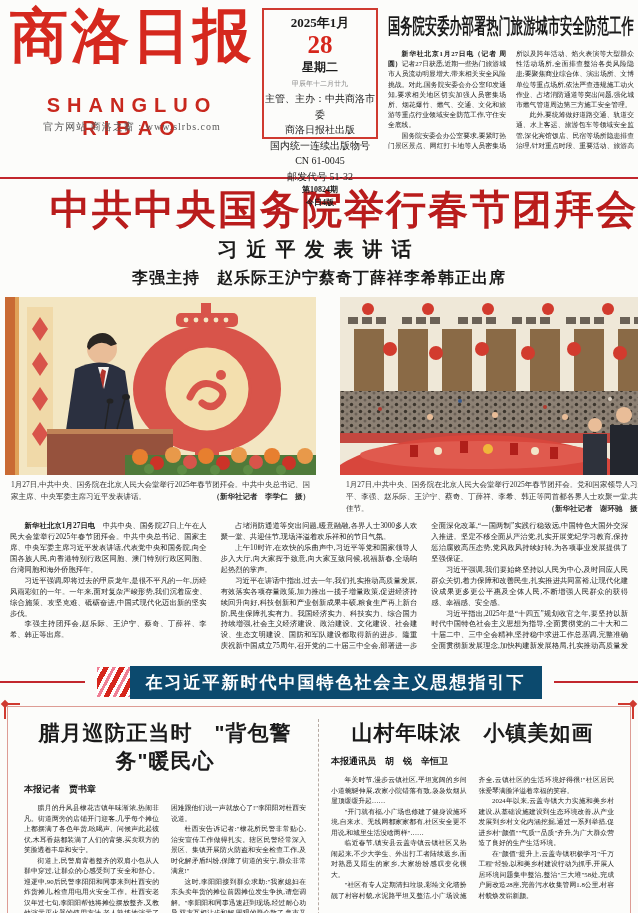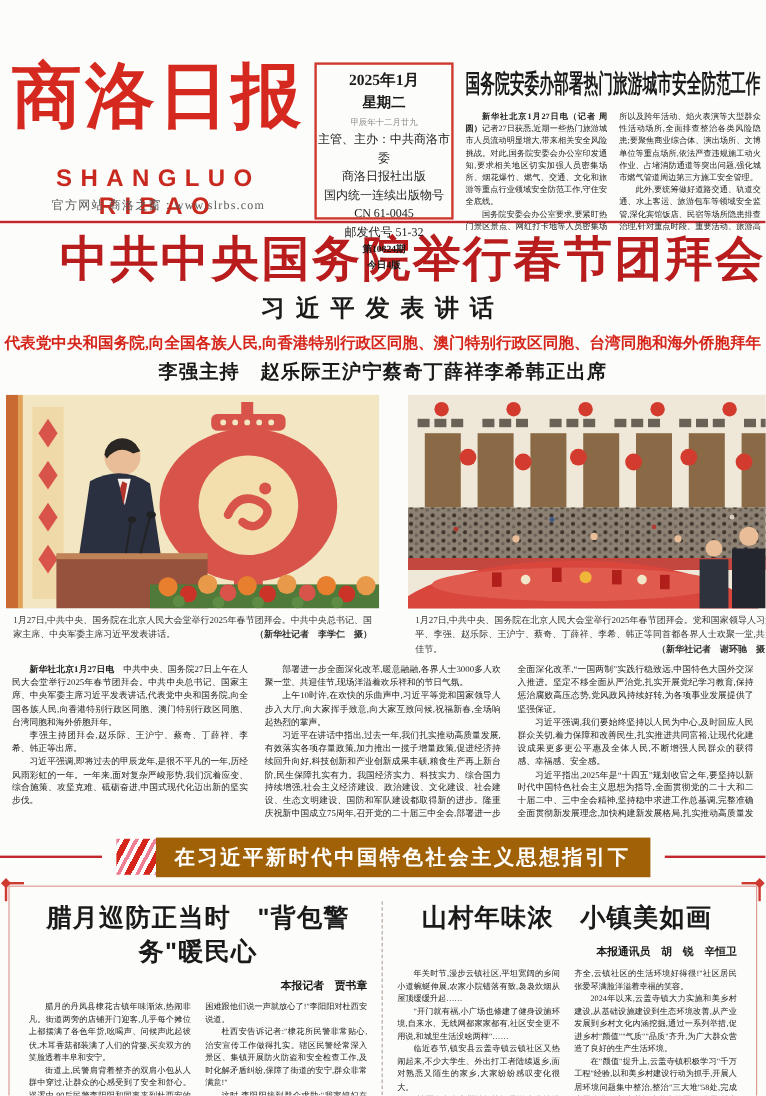--- a/index.html
+++ b/index.html
@@ -2,21 +2,21 @@
 <html><head>
 <meta charset="utf-8">
 <style>
   html,body{margin:0;padding:0;}
   body{
     width:638px;height:913px;overflow:hidden;position:relative;
     background:#fcfcfa;color:#1a1a1a;
     font-family:"Liberation Serif","DejaVu Serif",serif;
   }
   
-  .hdr{position:relative;height:140px;margin-top:44px;}
+  .hdr{position:relative;height:177px;}
   .brand{position:absolute;left:4px;top:0px;width:256px;text-align:center;
     color:#d5281e;font-family:"DejaVu Serif",serif;font-weight:bold;
     font-size:58px;line-height:1.25;letter-spacing:3px;transform:scaleY(1.02);}
   .pinyin{position:absolute;left:4px;top:94px;width:256px;text-align:center;
     color:#c8281e;font-weight:bold;font-size:20px;letter-spacing:7px;
     font-family:"Liberation Sans",sans-serif;}
   .site{position:absolute;left:4px;top:120px;width:256px;text-align:center;
     color:#5a5a5a;font-size:10px;letter-spacing:1px;}
   .date-box{position:absolute;left:262px;top:8px;width:116px;height:131px;
     border:2px solid #cf3a30;text-align:center;box-sizing:border-box;padding-top:4px;}
@@ -51,49 +51,50 @@
   .credit{float:right;white-space:nowrap;font-weight:bold;}
   
   .main-body{margin:6px 10px 0;column-count:3;column-gap:14px;height:136px;overflow:hidden;
     font-size:7.3px;line-height:1.5;text-align:justify;color:#222;}
   
   .slogan{display:flex;align-items:center;margin:9px 0 0;height:32px;}
   .sl-line{flex:1;height:2px;background:#c2272d;}
   .sl-line.l{margin-right:12px;} .sl-line.r{margin-left:12px;}
   .sl-stripes{width:38px;height:30px;margin-right:-5px;
     background:repeating-linear-gradient(-62deg,#ffffff 0 3px,#ef7f95 3px 6px,#ffffff 6px 9px,#d6261c 9px 14px);}
-  .sl-box{background:#a16207;color:#fff;font-weight:bold;font-size:17px;letter-spacing:2px;
+  .sl-box{background:#0c4a6e;color:#fff;font-weight:bold;font-size:17px;letter-spacing:2px;
     padding:5px 16px;font-family:"Liberation Sans",sans-serif;}
   
   .bottom-box{position:relative;margin:8px 7px 0;border:1px solid #dd9c94;
     display:flex;padding:12px 4px 24px;box-sizing:border-box;}
   .corner{position:absolute;width:14px;height:14px;}
   .corner::after{content:"";position:absolute;width:6px;height:6px;background:#cf3a30;transform:rotate(45deg);}
   .c-tl{top:-4px;left:-4px;border-top:2px solid #cf3a30;border-left:2px solid #cf3a30;}
   .c-tl::after{top:-4px;left:-4px;}
   .c-tr{top:-4px;right:-4px;border-top:2px solid #cf3a30;border-right:2px solid #cf3a30;}
   .c-tr::after{top:-4px;right:-4px;}
   .b-art{width:50%;box-sizing:border-box;padding:0 12px;}
   .b-art.left{border-right:1px dashed #b5a9a2;}
   .b-title{text-align:center;font-size:21px;font-weight:bold;letter-spacing:1px;
     font-family:"Liberation Sans",sans-serif;}
-  .b-byline{text-align:right;font-size:9px;font-weight:bold;margin:8px 0 7px;}
+  .b-byline{text-align:left;font-size:9px;font-weight:bold;margin:8px 0 7px;}
   .b-body{column-count:2;column-gap:12px;height:132px;overflow:hidden;
     font-size:6.8px;line-height:1.55;text-align:justify;color:#222;}
 </style>
 </head>
 <body>
 
 <header class="hdr">
   <div class="brand">商洛日报</div>
   <div class="pinyin">SHANGLUO RIBAO</div>
   <div class="site">官方网站 商洛之窗：www.slrbs.com</div>
 
   <div class="date-box">
     <div class="db-ym">2025年1月</div>
+    <div class="db-day">28</div>
     <div class="db-week">星期二</div>
     <div class="db-lunar">甲辰年十二月廿九</div>
     <div class="db-s">主管、主办：中共商洛市委</div>
     <div class="db-s">商洛日报社出版</div>
     <div class="db-s">国内统一连续出版物号</div>
     <div class="db-s">CN 61-0045</div>
     <div class="db-s">邮发代号 51-32</div>
     <div class="db-b">第10824期</div>
     <div class="db-b">今日4版</div>
   </div>
@@ -106,21 +107,20 @@
         <p>此外,要统筹做好道路交通、轨道交通、水上客运、旅游包车等领域安全监管,深化宾馆饭店、民宿等场所隐患排查治理,针对重点时段、重要活动、旅游高峰、节假日安全风险特点,制定完善应急预案,提前做好应急救援队伍、装备、物资等准备。</p>
       </div>
   </div>
 </header>
 
 <div class="rule-red"></div>
 
 <section class="lead">
   <div class="lead-h1">中共中央国务院举行春节团拜会</div>
   <div class="lead-h2">习近平发表讲话</div>
-  <div class="lead-h3">代表党中央和国务院,向全国各族人民,向香港特别行政区同胞、澳门特别行政区同胞、台湾同胞和海外侨胞拜年</div>
   <div class="lead-h4">李强主持　赵乐际王沪宁蔡奇丁薛祥李希韩正出席</div>
 </section>
 
 <section class="photos">
   <figure>
     <svg viewBox="0 0 311 178">
       <rect width="311" height="178" fill="#f3e6c2"></rect>
       <rect x="0" y="0" width="10" height="178" fill="#c96a33"></rect>
       <rect x="10" y="0" width="4" height="178" fill="#e0a258"></rect>
       <g fill="#d8544a">
@@ -271,23 +271,23 @@
     </svg>
     <figcaption>
       <span>1月27日,中共中央、国务院在北京人民大会堂举行2025年春节团拜会。党和国家领导人习近平、李强、赵乐际、王沪宁、蔡奇、丁薛祥、李希、韩正等同首都各界人士欢聚一堂,共迎佳节。</span>
       <span class="credit">（新华社记者　谢环驰　摄）</span>
     </figcaption>
   </figure>
 </section>
 
 <section class="main-body">
   <p><b class="dateline">新华社北京1月27日电</b><span>　中共中央、国务院27日上午在人民大会堂举行2025年春节团拜会。中共中央总书记、国家主席、中央军委主席习近平发表讲话,代表党中央和国务院,向全国各族人民,向香港特别行政区同胞、澳门特别行政区同胞、台湾同胞和海外侨胞拜年。</span></p>
-<p>李强主持团拜会,赵乐际、王沪宁、蔡奇、丁薛祥、李希、韩正等出席。</p>
-    <p>习近平强调,即将过去的甲辰龙年,是很不平凡的一年,历经风雨彩虹的一年。一年来,面对复杂严峻形势,我们沉着应变、综合施策、攻坚克难、砥砺奋进,中国式现代化迈出新的坚实步伐。</p>
-    <p>部署进一步全面深化改革,暖意融融,各界人士3000多人欢聚一堂、共迎佳节,现场洋溢着欢乐祥和的节日气氛。</p>
+<p>习近平强调,即将过去的甲辰龙年,是很不平凡的一年,历经风雨彩虹的一年。一年来,面对复杂严峻形势,我们沉着应变、综合施策、攻坚克难、砥砺奋进,中国式现代化迈出新的坚实步伐。</p>
+    <p>李强主持团拜会,赵乐际、王沪宁、蔡奇、丁薛祥、李希、韩正等出席。</p>
+    <p>占堵消防通道等突出问题,暖意融融,各界人士3000多人欢聚一堂、共迎佳节,现场洋溢着欢乐祥和的节日气氛。</p>
     <p>上午10时许,在欢快的乐曲声中,习近平等党和国家领导人步入大厅,向大家挥手致意,向大家互致问候,祝福新春,全场响起热烈的掌声。</p>
     <p>习近平在讲话中指出,过去一年,我们扎实推动高质量发展,有效落实各项存量政策,加力推出一揽子增量政策,促进经济持续回升向好,科技创新和产业创新成果丰硕,粮食生产再上新台阶,民生保障扎实有力。我国经济实力、科技实力、综合国力持续增强,社会主义经济建设、政治建设、文化建设、社会建设、生态文明建设、国防和军队建设都取得新的进步。隆重庆祝新中国成立75周年,召开党的二十届三中全会,部署进一步全面深化改革,“一国两制”实践行稳致远,中国特色大国外交深入推进。坚定不移全面从严治党,扎实开展党纪学习教育,保持惩治腐败高压态势,党风政风持续好转,为各项事业发展提供了坚强保证。</p>
     <p>习近平强调,我们要始终坚持以人民为中心,及时回应人民群众关切,着力保障和改善民生,扎实推进共同富裕,让现代化建设成果更多更公平惠及全体人民,不断增强人民群众的获得感、幸福感、安全感。</p>
     <p>习近平指出,2025年是“十四五”规划收官之年,要坚持以新时代中国特色社会主义思想为指导,全面贯彻党的二十大和二十届二中、三中全会精神,坚持稳中求进工作总基调,完整准确全面贯彻新发展理念,加快构建新发展格局,扎实推动高质量发展,进一步全面深化改革,扩大高水平对外开放,防范化解重点领域风险和外部冲击,稳定预期、激发活力,推动经济持续回升向好,保持社会和谐稳定,高质量完成“十四五”规划目标任务。</p>
   </section>
 
 <div class="slogan">
   <div class="sl-line l"></div>
   <div class="sl-stripes"></div>
   <div class="sl-box">在习近平新时代中国特色社会主义思想指引下</div>

